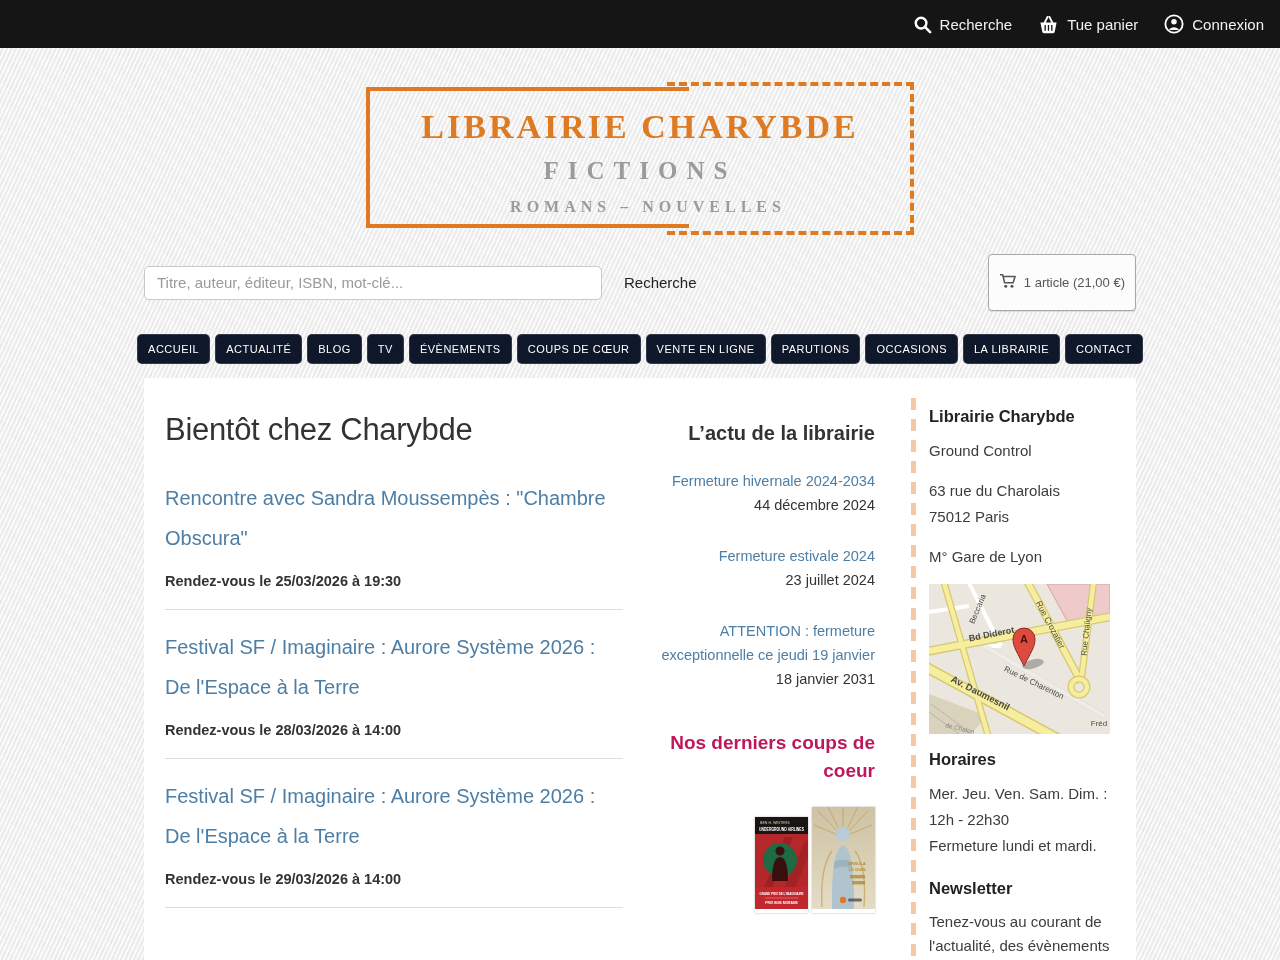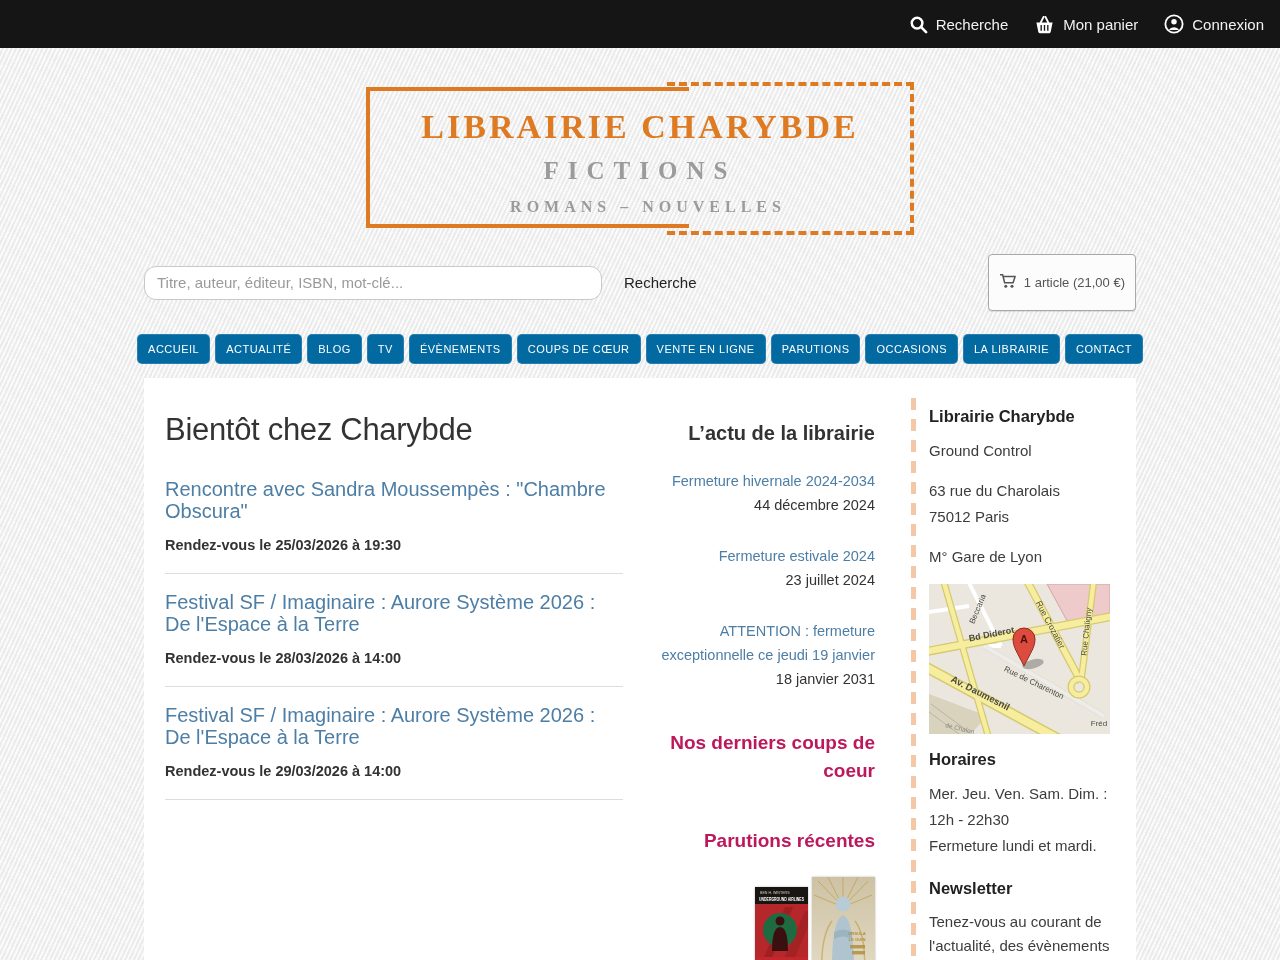--- a/index.html
+++ b/index.html
@@ -19,35 +19,35 @@
   .logo-wrap { position:relative; width:548px; height:153px; margin:34px auto 0; cursor:pointer; }
   .logo-border-solid { position:absolute; left:0; top:5px; bottom:7px; width:59%; border:4px solid #dd7a22; border-right:none; }
   .logo-border-dash { position:absolute; right:0; top:0; bottom:0; left:55%; border:4px dashed #dd7a22; border-left:none; }
   .logo-inner { position:absolute; inset:0; text-align:center; font-family:"Liberation Serif", serif; padding-top:26px; }
   .logo-title { font-size:34px; font-weight:bold; color:#dd7a22; letter-spacing:3px; }
   .logo-sub { font-size:25px; font-weight:bold; color:#9b9b9b; letter-spacing:9px; margin-top:11px; }
   .logo-tag { font-size:16px; font-weight:bold; color:#9b9b9b; letter-spacing:5px; margin-top:13px;padding-left:16px; }
 
   
   .search-row { width:992px; margin:19px auto 0; display:flex; align-items:center; }
-  .search-input { width:458px; height:34px; border:1px solid #c9c9c9; border-radius:12px; padding:0 12px; font-size:15px; color:#555; background:#fff; font-family:"Liberation Sans", sans-serif; }
+  .search-input { width:458px; height:34px; border:1px solid #c9c9c9; border-radius:5px; padding:0 12px; font-size:15px; color:#555; background:#fff; font-family:"Liberation Sans", sans-serif; }
   .search-input::placeholder { color:#9a9a9a; }
   .search-label { margin-left:22px; font-size:15px; color:#222; cursor:pointer; }
   .cart-btn { margin-left:auto; display:flex; align-items:center; gap:7px; border:1px solid #a8a8a8; border-radius:4px; background:#fcfcfc; box-shadow:0 1px 1px rgba(0,0,0,.1); padding:18px 10px; font-size:13px; color:#555; cursor:pointer; font-family:"Liberation Sans", sans-serif; }
 
   
   .nav-row { width:1000px; margin:23px auto 0; display:flex; justify-content:center; gap:5px; }
-  .nav-btn { background:#0369a1; color:#fff; font-size:11px; padding:9px 11px; border-radius:5px; border:none; letter-spacing:.5px; cursor:pointer; white-space:nowrap; font-family:"Liberation Sans", sans-serif; box-shadow:inset 0 0 0 1px rgba(255,255,255,.15); }
+  .nav-btn { background:#0f172a; color:#fff; font-size:11px; padding:9px 11px; border-radius:5px; border:none; letter-spacing:.5px; cursor:pointer; white-space:nowrap; font-family:"Liberation Sans", sans-serif; box-shadow:inset 0 0 0 1px rgba(255,255,255,.15); }
 
   
   .content { width:992px; margin:14px auto 0; background:#fff; display:flex; padding:20px 0 40px; min-height:604px; }
   .col-main { width:458px; margin-left:21px; }
   .page-title { font-size:31px; color:#333; font-weight:normal; margin:14px 0 30px; letter-spacing:-.3px; }
   .event { border-bottom:1px solid #ddd; padding-bottom:20px; margin-bottom:17px; }
-  .event-title { color:#4d7ea5; font-size:20px; line-height:22px; margin:0 0 15px; cursor:pointer; font-weight:normal; }
+  .event-title { color:#4d7ea5; font-size:20px; line-height:40px; margin:0 0 15px; cursor:pointer; font-weight:normal; }
   .event-date { font-size:14.5px; font-weight:bold; color:#333; }
 
   .col-news { width:228px; margin-left:24px; text-align:right; }
   .news-heading { font-size:20px; font-weight:bold; color:#333; margin:24px 0 24px; }
   .news-item { margin-bottom:27px; }
   .news-link { color:#4d7ea5; font-size:14.5px; line-height:24px; cursor:pointer; display:block; }
   .news-date { color:#333; font-size:14.5px; line-height:24px; }
   .sub-heading { font-size:19px; font-weight:bold; color:#be185d; line-height:28px; margin:0; }
   .sub-heading.coups { margin-top:38px; }
   .sub-heading.parutions { margin-top:42px; }
@@ -81,21 +81,21 @@
     <span>Recherche</span>
   </div>
   <div class="topbar-item">
     <span>
       <svg width="21" height="19" viewBox="0 0 22 20">
           <path d="M7 8 L10 2 M15 8 L12 2" stroke="#fff" stroke-width="2" fill="none" stroke-linecap="round"></path>
           <path d="M2.5 8 h17 l-2 10 a1.5 1.5 0 0 1 -1.5 1.2 h-10 a1.5 1.5 0 0 1 -1.5 -1.2 z" fill="#fff"></path>
           <path d="M7.5 10.5 v6 M11 10.5 v6 M14.5 10.5 v6" stroke="#151515" stroke-width="1.4"></path>
         </svg>
     </span>
-    <span>Mon panier</span>
+    <span>Tue panier</span>
   </div>
   <div class="topbar-item">
     <span>
       <svg width="20" height="20" viewBox="0 0 22 22">
           <circle cx="11" cy="11" r="9.5" fill="none" stroke="#fff" stroke-width="2"></circle>
           <circle cx="11" cy="8.5" r="3" fill="#fff"></circle>
           <path d="M5.5 17.5 a6.5 6.5 0 0 1 11 0" fill="#fff"></path>
         </svg>
     </span>
     <span>Connexion</span>
@@ -170,21 +170,20 @@
     <div class="news-item">
       <span class="news-link">Fermeture estivale 2024</span>
       <div class="news-date">23 juillet 2024</div>
     </div>
     <div class="news-item">
       <span class="news-link">ATTENTION : fermeture exceptionnelle ce jeudi 19 janvier</span>
       <div class="news-date">18 janvier 2031</div>
     </div>
 
     <h2 class="sub-heading coups">Nos derniers coups de coeur</h2>
-    <h2 class="sub-heading parutions">Parutions récentes</h2>
 
     <div class="covers">
 
       <span class="cover cover-1">
         <svg width="53" height="92" viewBox="0 0 53 92">
           <rect x="0" y="0" width="53" height="92" fill="#b5272a"></rect>
           <path d="M0 92 L30 20 L38 20 L8 92 Z" fill="#8e1c1c" opacity=".55"></path>
           <path d="M20 92 L50 24 L53 24 L53 40 L31 92 Z" fill="#8e1c1c" opacity=".4"></path>
           <rect x="0" y="0" width="53" height="17" fill="#181512"></rect>
           <text x="5" y="6.5" font-size="3.6" fill="#d8d2bd" font-family="Liberation Sans, sans-serif">BEN H. WINTERS</text>

